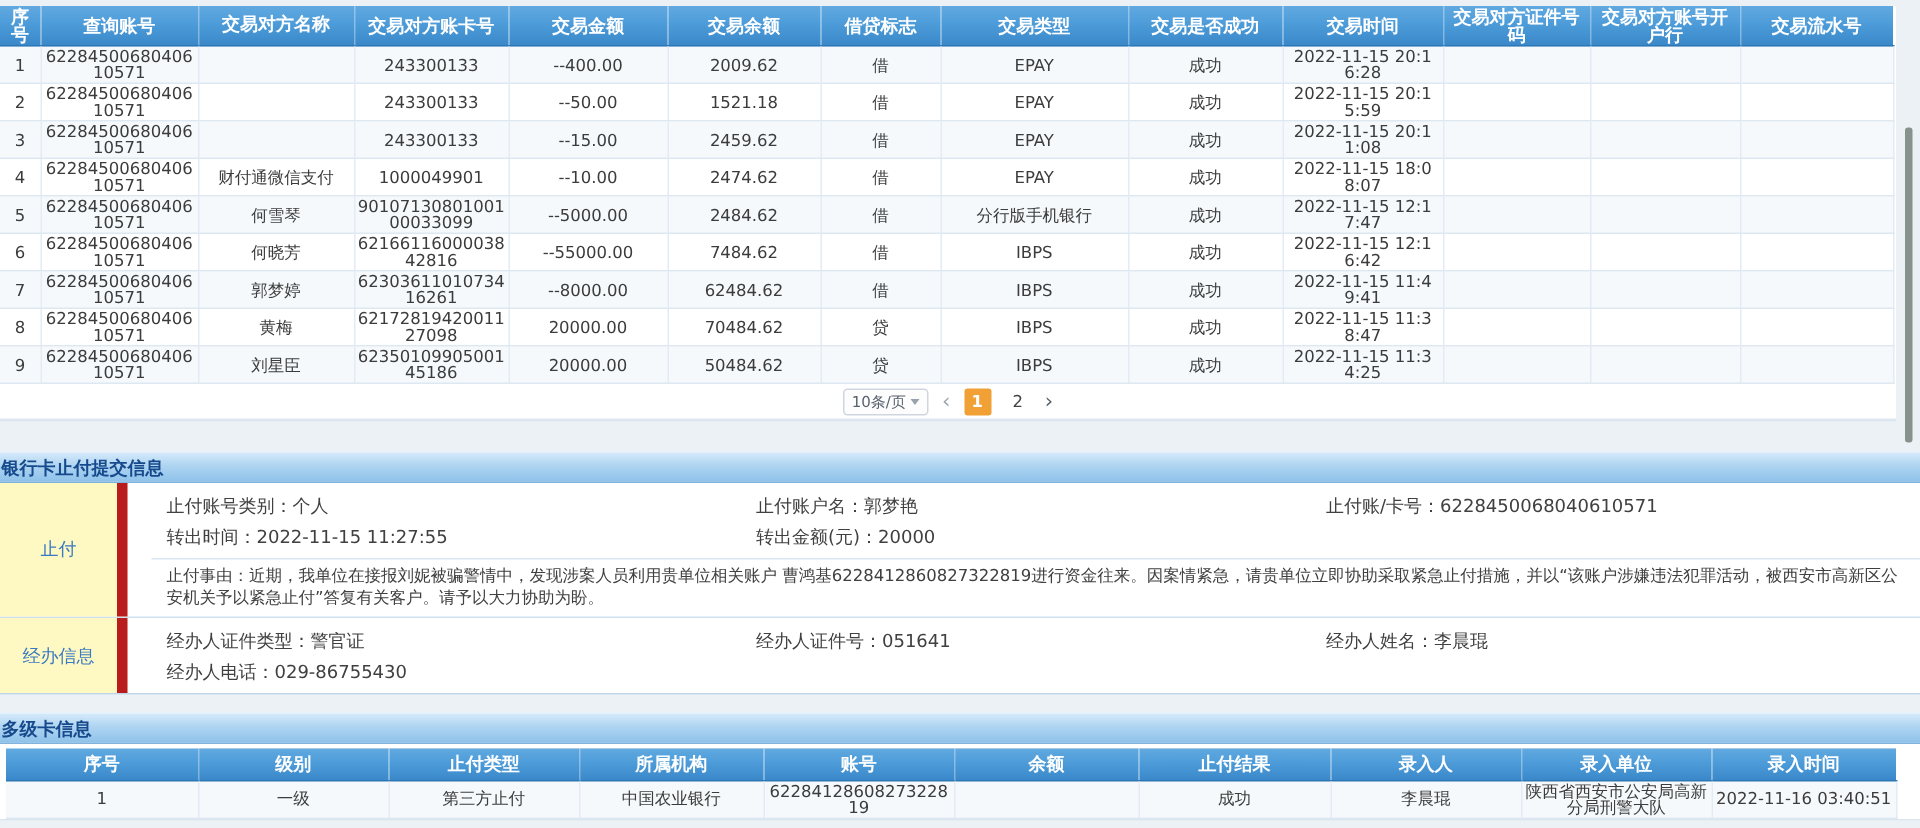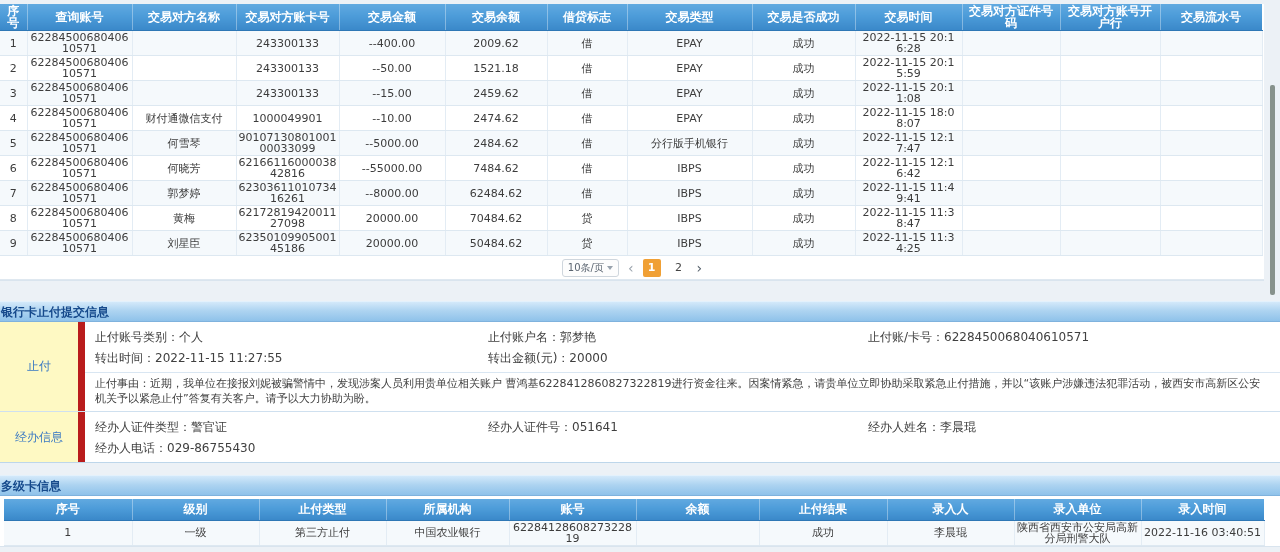--- a/index.html
+++ b/index.html
@@ -76,21 +76,21 @@
     display: flex; flex-direction: column;
   }
   .panel-row { display: flex; border-bottom: 1px solid #cfe0ef; }
   .panel-row:last-child { border-bottom: none; }
   .row-label {
     width: 85px; flex: 0 0 85px; background: #fef9c3;
     border-right: 7px solid #b91c1c;
     display: flex; align-items: center; justify-content: center;
     color: #3a79c3; font-size: 12px;
   }
-  .row-content { flex: 1; }
+  .row-content { flex: 1; padding-left: 16px; }
   .field-grid { padding: 5px 0 3px 10px; }
   .field-line { display: grid; grid-template-columns: 393px 380px auto; height: 21px; line-height: 21px; font-size: 12px; color: #404040; }
   .reason {
     border-top: 1px solid #d9e6f2;
     padding: 3px 12px 5px 10px; font-size: 11px; line-height: 15px; color: #404040;
   }
 
   
   .v-scroll-thumb {
     position: absolute; right: 5px; top: 85px; width: 5px; height: 210px;
@@ -101,21 +101,21 @@
 <body>
 
 <div class="spacer-top"></div>
 
 <div class="table-wrap">
   <table id="tx-table">
       <thead>
         <tr>
           <th style="width: 27px;">序号</th>
           <th style="width: 105px;">查询账号</th>
-          <th style="width: 104px;">交易对方名称</th>
+          <th style="width: 104px; font-family: Liberation Mono, monospace;">交易对方名称</th>
           <th style="width: 103px;">交易对方账卡号</th>
           <th style="width: 106px;">交易金额</th>
           <th style="width: 102px;">交易余额</th>
           <th style="width: 80px;">借贷标志</th>
           <th style="width: 125px;">交易类型</th>
           <th style="width: 103px;">交易是否成功</th>
           <th style="width: 107px;">交易时间</th>
           <th style="width: 98px;">交易对方证件号码</th>
           <th style="width: 100px;">交易对方账号开户行</th>
           <th style="width: 102px;">交易流水号</th>

